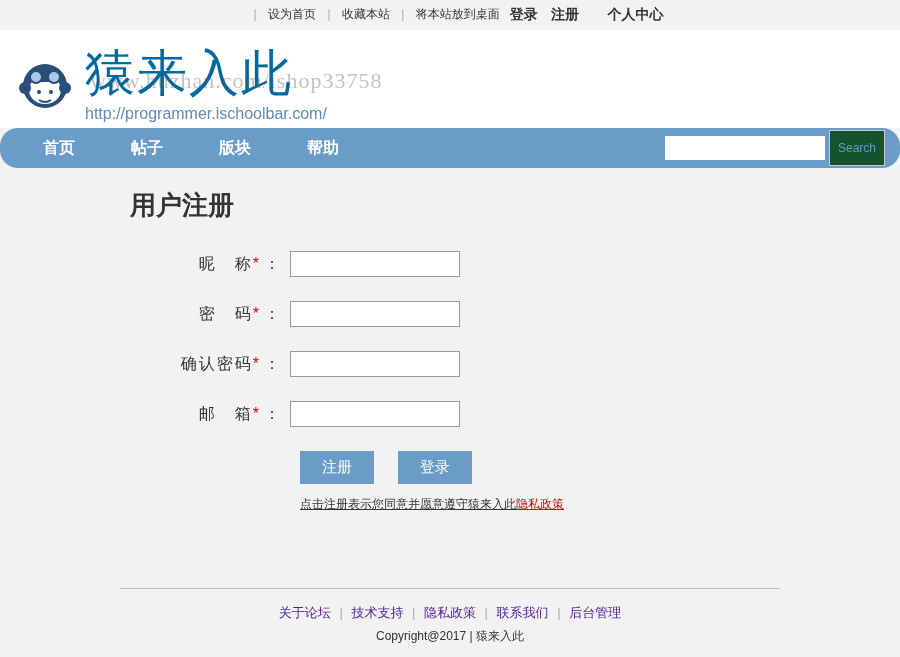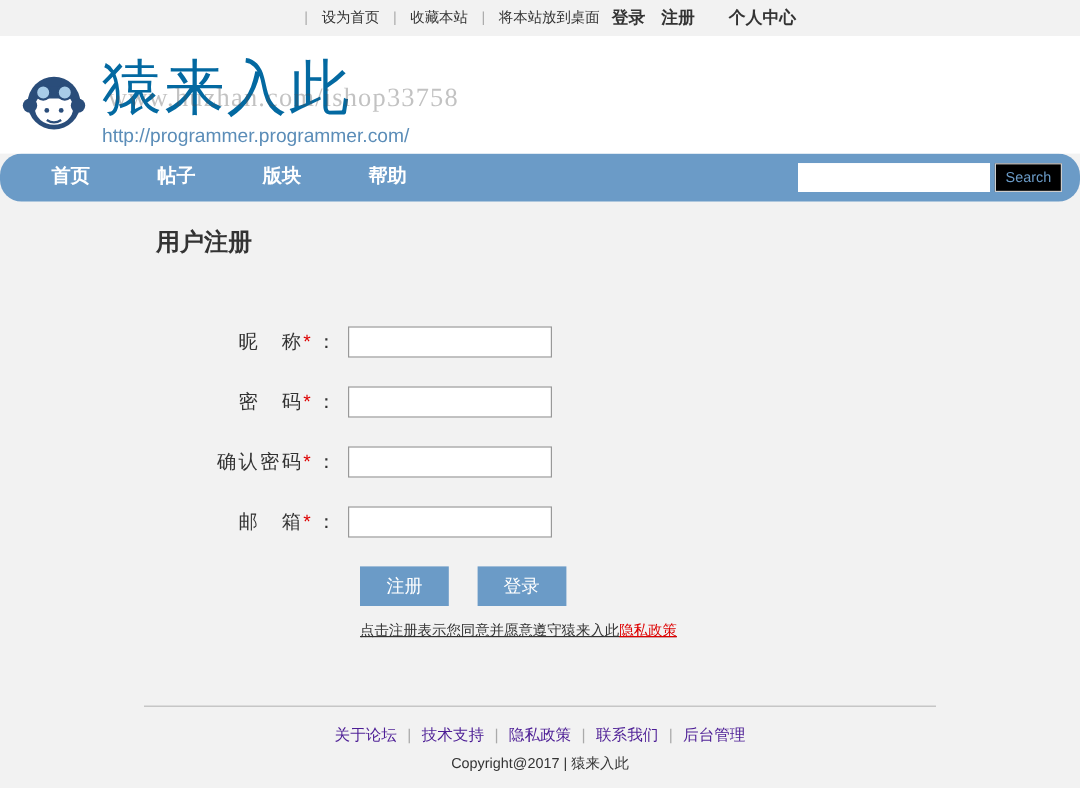--- a/index.html
+++ b/index.html
@@ -15,24 +15,24 @@
     .logo-icon { width: 60px; height: 60px; margin-right: 10px; }
     .site-title { font-size: 50px; color: #0369a1; font-weight: normal; letter-spacing: 2px; }
     .site-url { color: #5b8db8; font-size: 16px; margin-top: -2px; }
     .watermark-wrap { position: relative; }
     .watermark { position: absolute; top: 38px; left: 90px; color: rgba(80,80,80,0.35); font-size: 22px; letter-spacing: 1px; font-family: serif; white-space: nowrap; }
     
     .nav { background: #6b9bc7; display: flex; align-items: center; padding: 0 15px; height: 40px; border-radius: 18px; }
     .nav a { color: #fff; text-decoration: none; font-size: 16px; font-weight: bold; padding: 0 28px; line-height: 40px; }
     .nav-spacer { flex: 1; }
     .search-input { width: 160px; height: 24px; border: 1px solid #fff; padding: 0 5px; font-size: 12px; }
-    .search-btn { height: 24px; background: #000000; border: 1px solid #ccc; color: #6b9bc7; padding: 0 8px; font-size: 12px; margin-left: 4px; cursor: pointer; }
+    .search-btn { height: 36px; background: #14532d; border: 1px solid #ccc; color: #6b9bc7; padding: 0 8px; font-size: 12px; margin-left: 4px; cursor: pointer; }
     
     .main { min-height: 420px; padding: 20px 0 30px; }
-    .page-title { font-size: 20px; font-weight: bold; margin-left: 130px; margin-bottom: 57px; }
+    .page-title { font-size: 26px; font-weight: bold; margin-left: 130px; margin-bottom: 28px; }
     
     .form-row { display: flex; align-items: center; margin-bottom: 24px; }
     .form-label { width: 290px; text-align: right; font-size: 16px; letter-spacing: 2px; }
     .form-label .req { color: #d00; }
     .form-label .colon { margin: 0 8px 0 3px; }
     .form-input { width: 170px; height: 26px; border: 1px solid #999; padding: 0 4px; }
     
     .btn-row { margin-left: 300px; margin-top: 10px; }
     .btn { background: #6b9bc7; color: #fff; border: none; padding: 7px 22px; font-size: 15px; cursor: pointer; margin-right: 20px; }
     .agree-note { margin-left: 300px; margin-top: 12px; font-size: 12px; text-decoration: underline; }
@@ -71,21 +71,21 @@
     <circle cx="21" cy="25" r="6" fill="#a8cce8" stroke="#2a4d7a" stroke-width="2"></circle>
     <circle cx="39" cy="25" r="6" fill="#a8cce8" stroke="#2a4d7a" stroke-width="2"></circle>
     <circle cx="24" cy="40" r="2" fill="#2a4d7a"></circle>
     <circle cx="36" cy="40" r="2" fill="#2a4d7a"></circle>
     <path d="M24 48 Q30 52 36 48" stroke="#2a4d7a" stroke-width="2" fill="none"></path>
     <circle cx="10" cy="36" r="6" fill="#2a4d7a"></circle>
     <circle cx="50" cy="36" r="6" fill="#2a4d7a"></circle>
   </svg>
   <div>
     <div class="site-title">猿来入此</div>
-    <div class="site-url">http://programmer.programmer.com/</div>
+    <div class="site-url">http://programmer.ischoolbar.com/</div>
   </div>
   <div class="watermark">www.huzhan.com/ishop33758</div>
 </div>
 
 <div class="nav">
   <a href="#">首页</a>
   <a href="#">帖子</a>
   <a href="#">版块</a>
   <a href="#">帮助</a>
   <div class="nav-spacer"></div>

